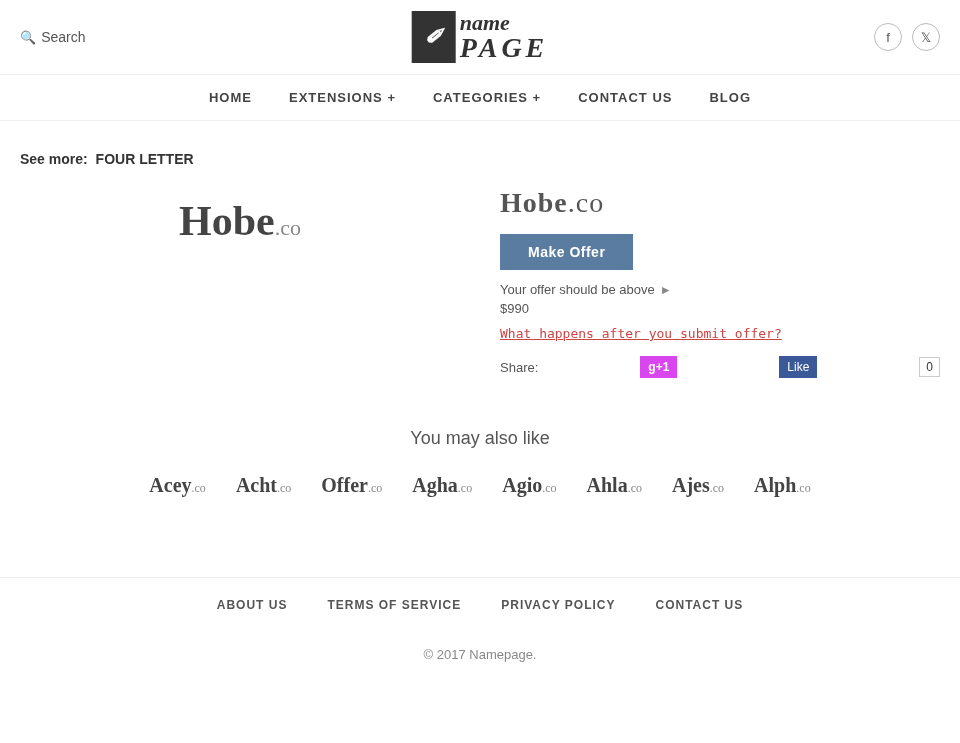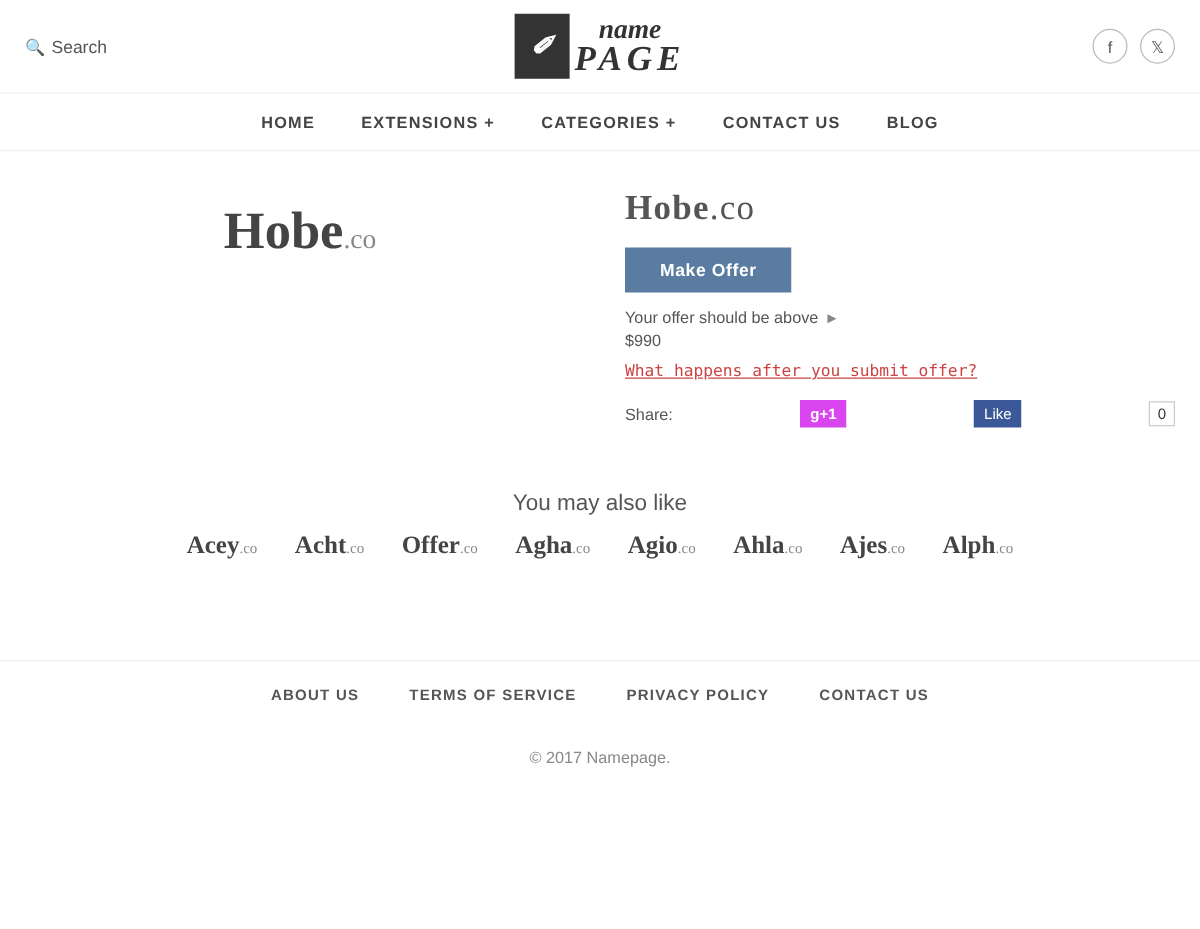--- a/index.html
+++ b/index.html
@@ -43,21 +43,20 @@
       justify-content: center;
       font-size: 22px;
       font-style: italic;
       font-weight: bold;
     }
     .logo-text-block {
       display: flex;
       flex-direction: column;
       line-height: 1;
       padding-left: 4px;
-      align-items: center;
     }
     .logo-name {
       font-size: 22px;
       font-weight: bold;
       color: #333;
       font-style: italic;
       font-family: Georgia, serif;
     }
     .logo-page {
       font-size: 28px;
@@ -234,21 +233,21 @@
     }
 
     
     .also-like-section {
       margin-top: 50px;
       text-align: center;
     }
     .also-like-title {
       font-size: 18px;
       color: #555;
-      margin-bottom: 12px;
+      margin-bottom: 25px;
       font-weight: normal;
     }
     .domain-cards {
       display: flex;
       justify-content: center;
       gap: 30px;
       flex-wrap: wrap;
     }
     .domain-card {
       font-size: 20px;
@@ -322,20 +321,24 @@
 
 <nav class="nav">
   <span class="nav-item">HOME</span>
   <span class="nav-item">EXTENSIONS +</span>
   <span class="nav-item">CATEGORIES +</span>
   <span class="nav-item">CONTACT US</span>
   <span class="nav-item">BLOG</span>
 </nav>
 
 <div class="main">
+  <div class="see-more">
+    <span>See more:</span>
+    <span style="font-weight:bold; color:#333; cursor:pointer; margin-left:4px;">FOUR LETTER</span>
+  </div>
 
   <div class="product-section">
     <div class="product-logo-area">
       <div class="domain-logo-large">
         <span>Hobe</span><span class="tld">.co</span>
       </div>
     </div>
 
     <div class="product-info">
       <div class="domain-title">

